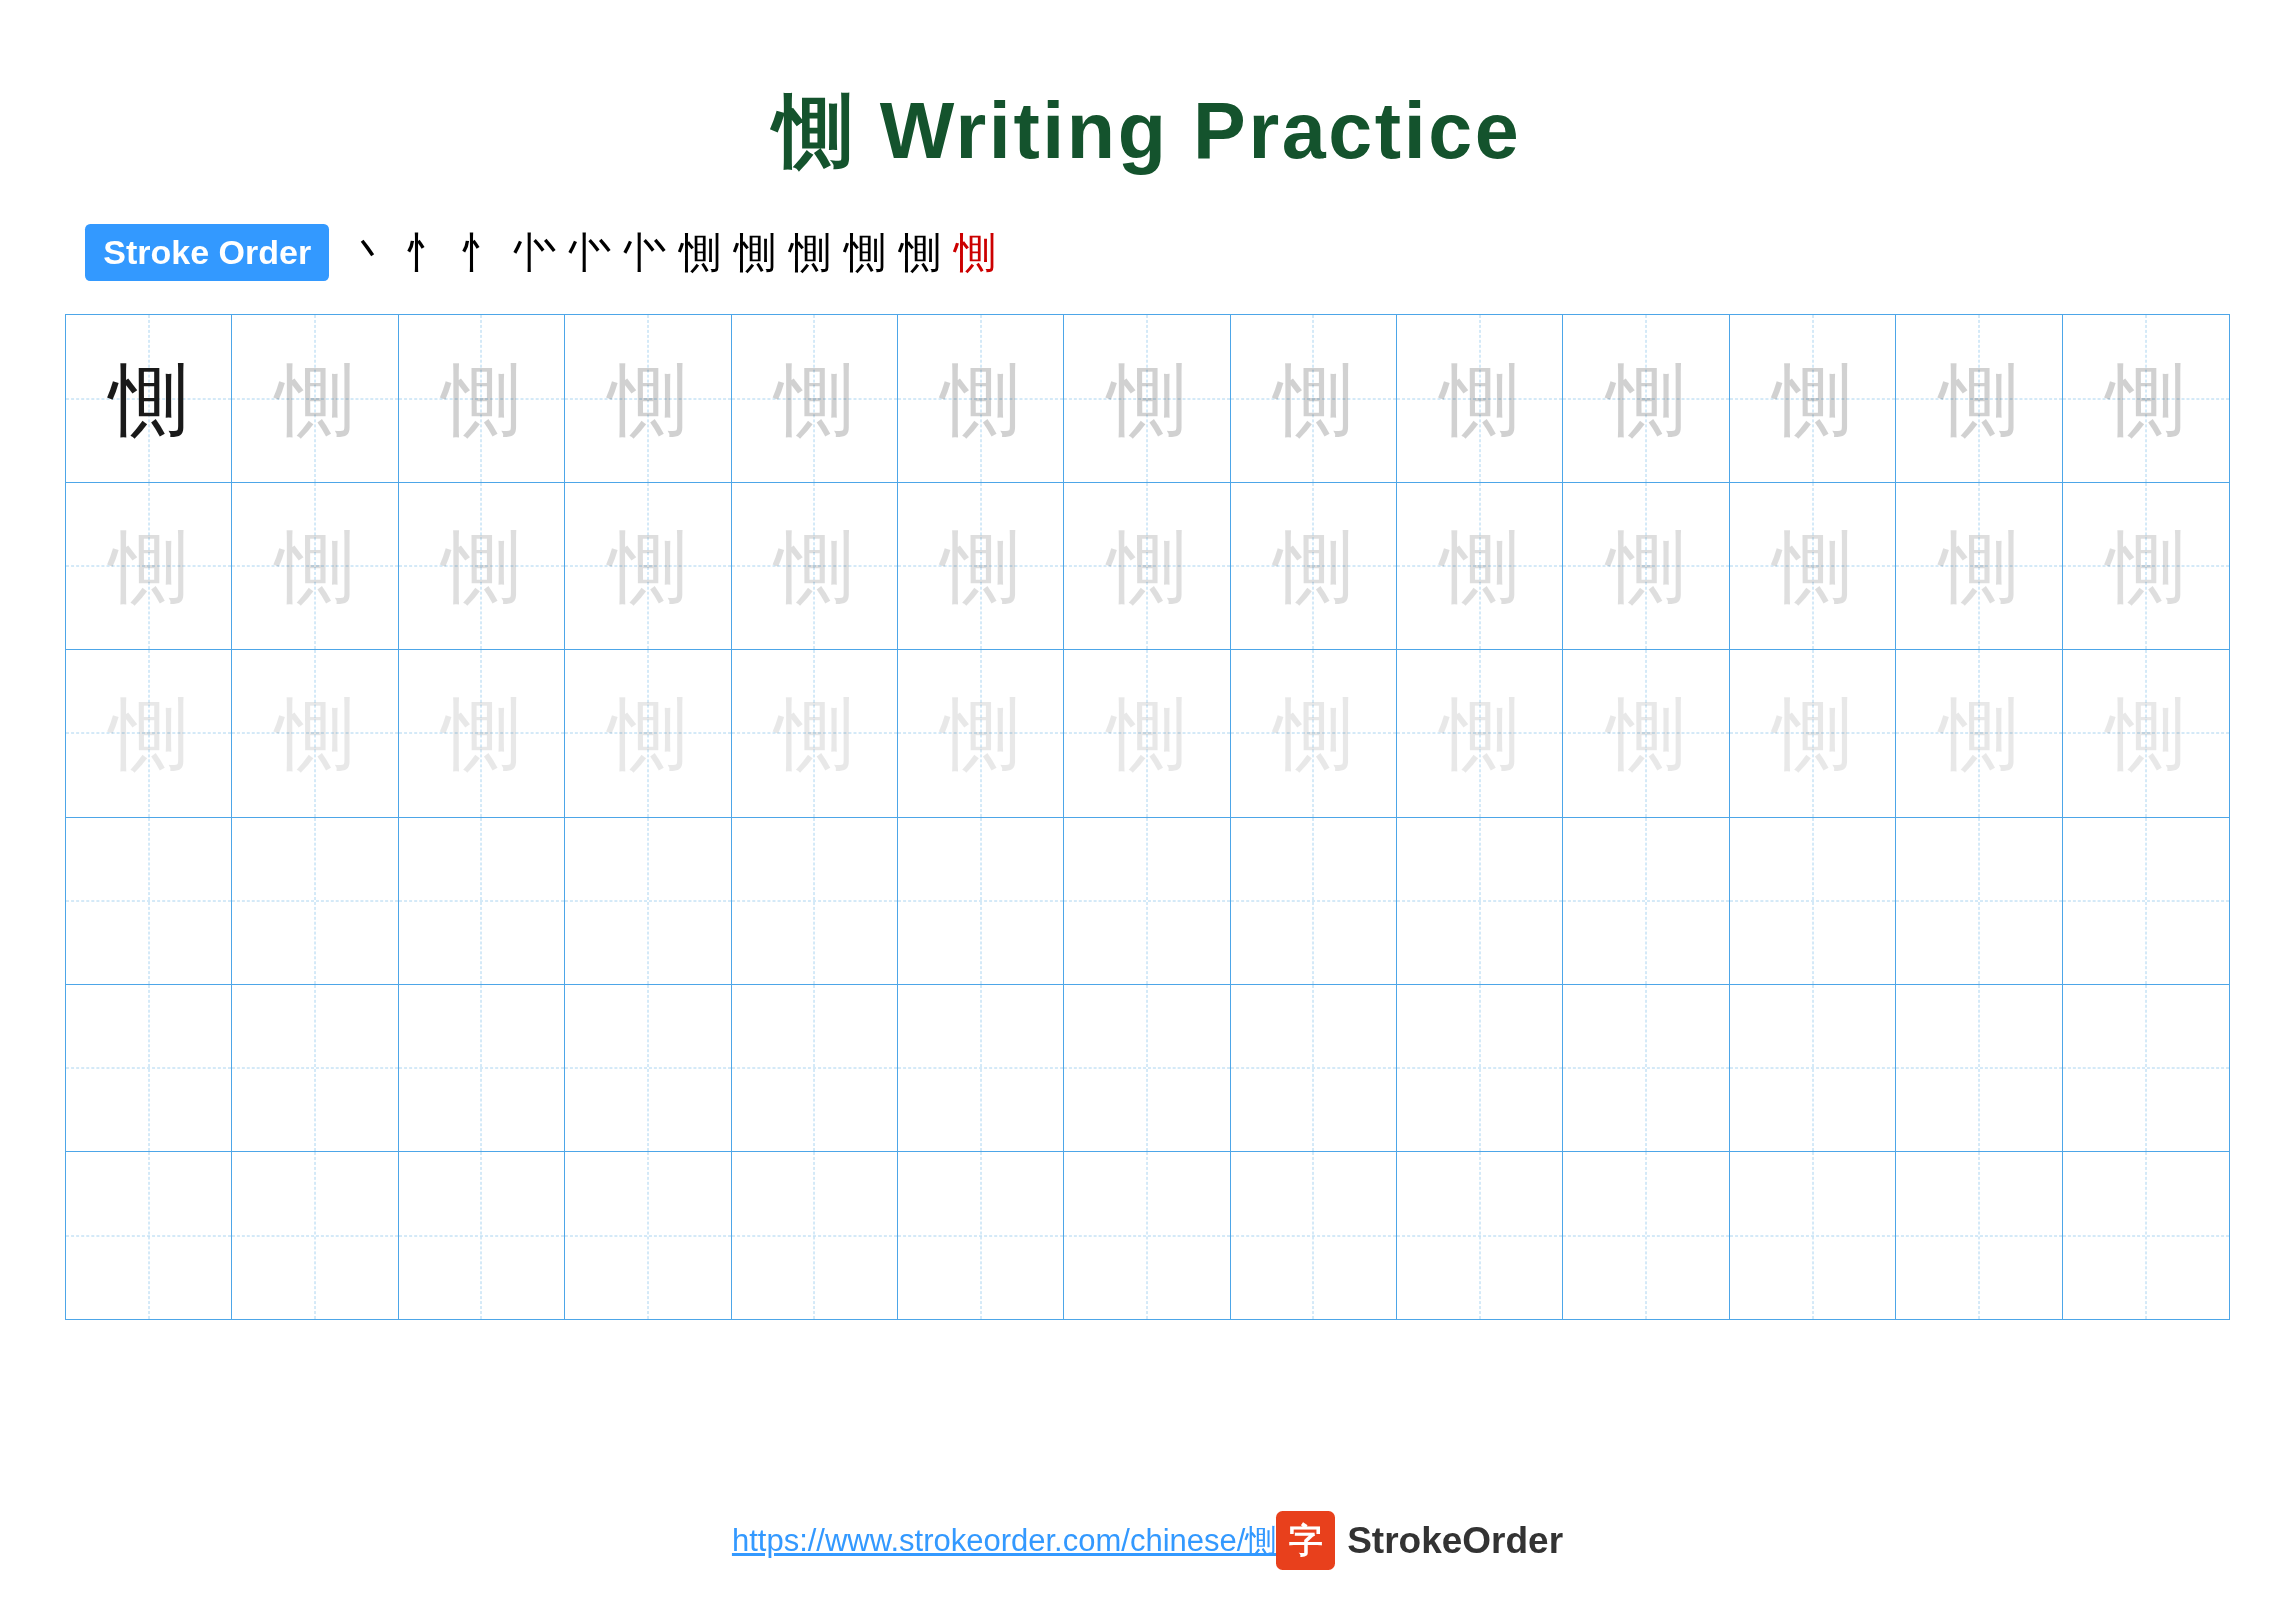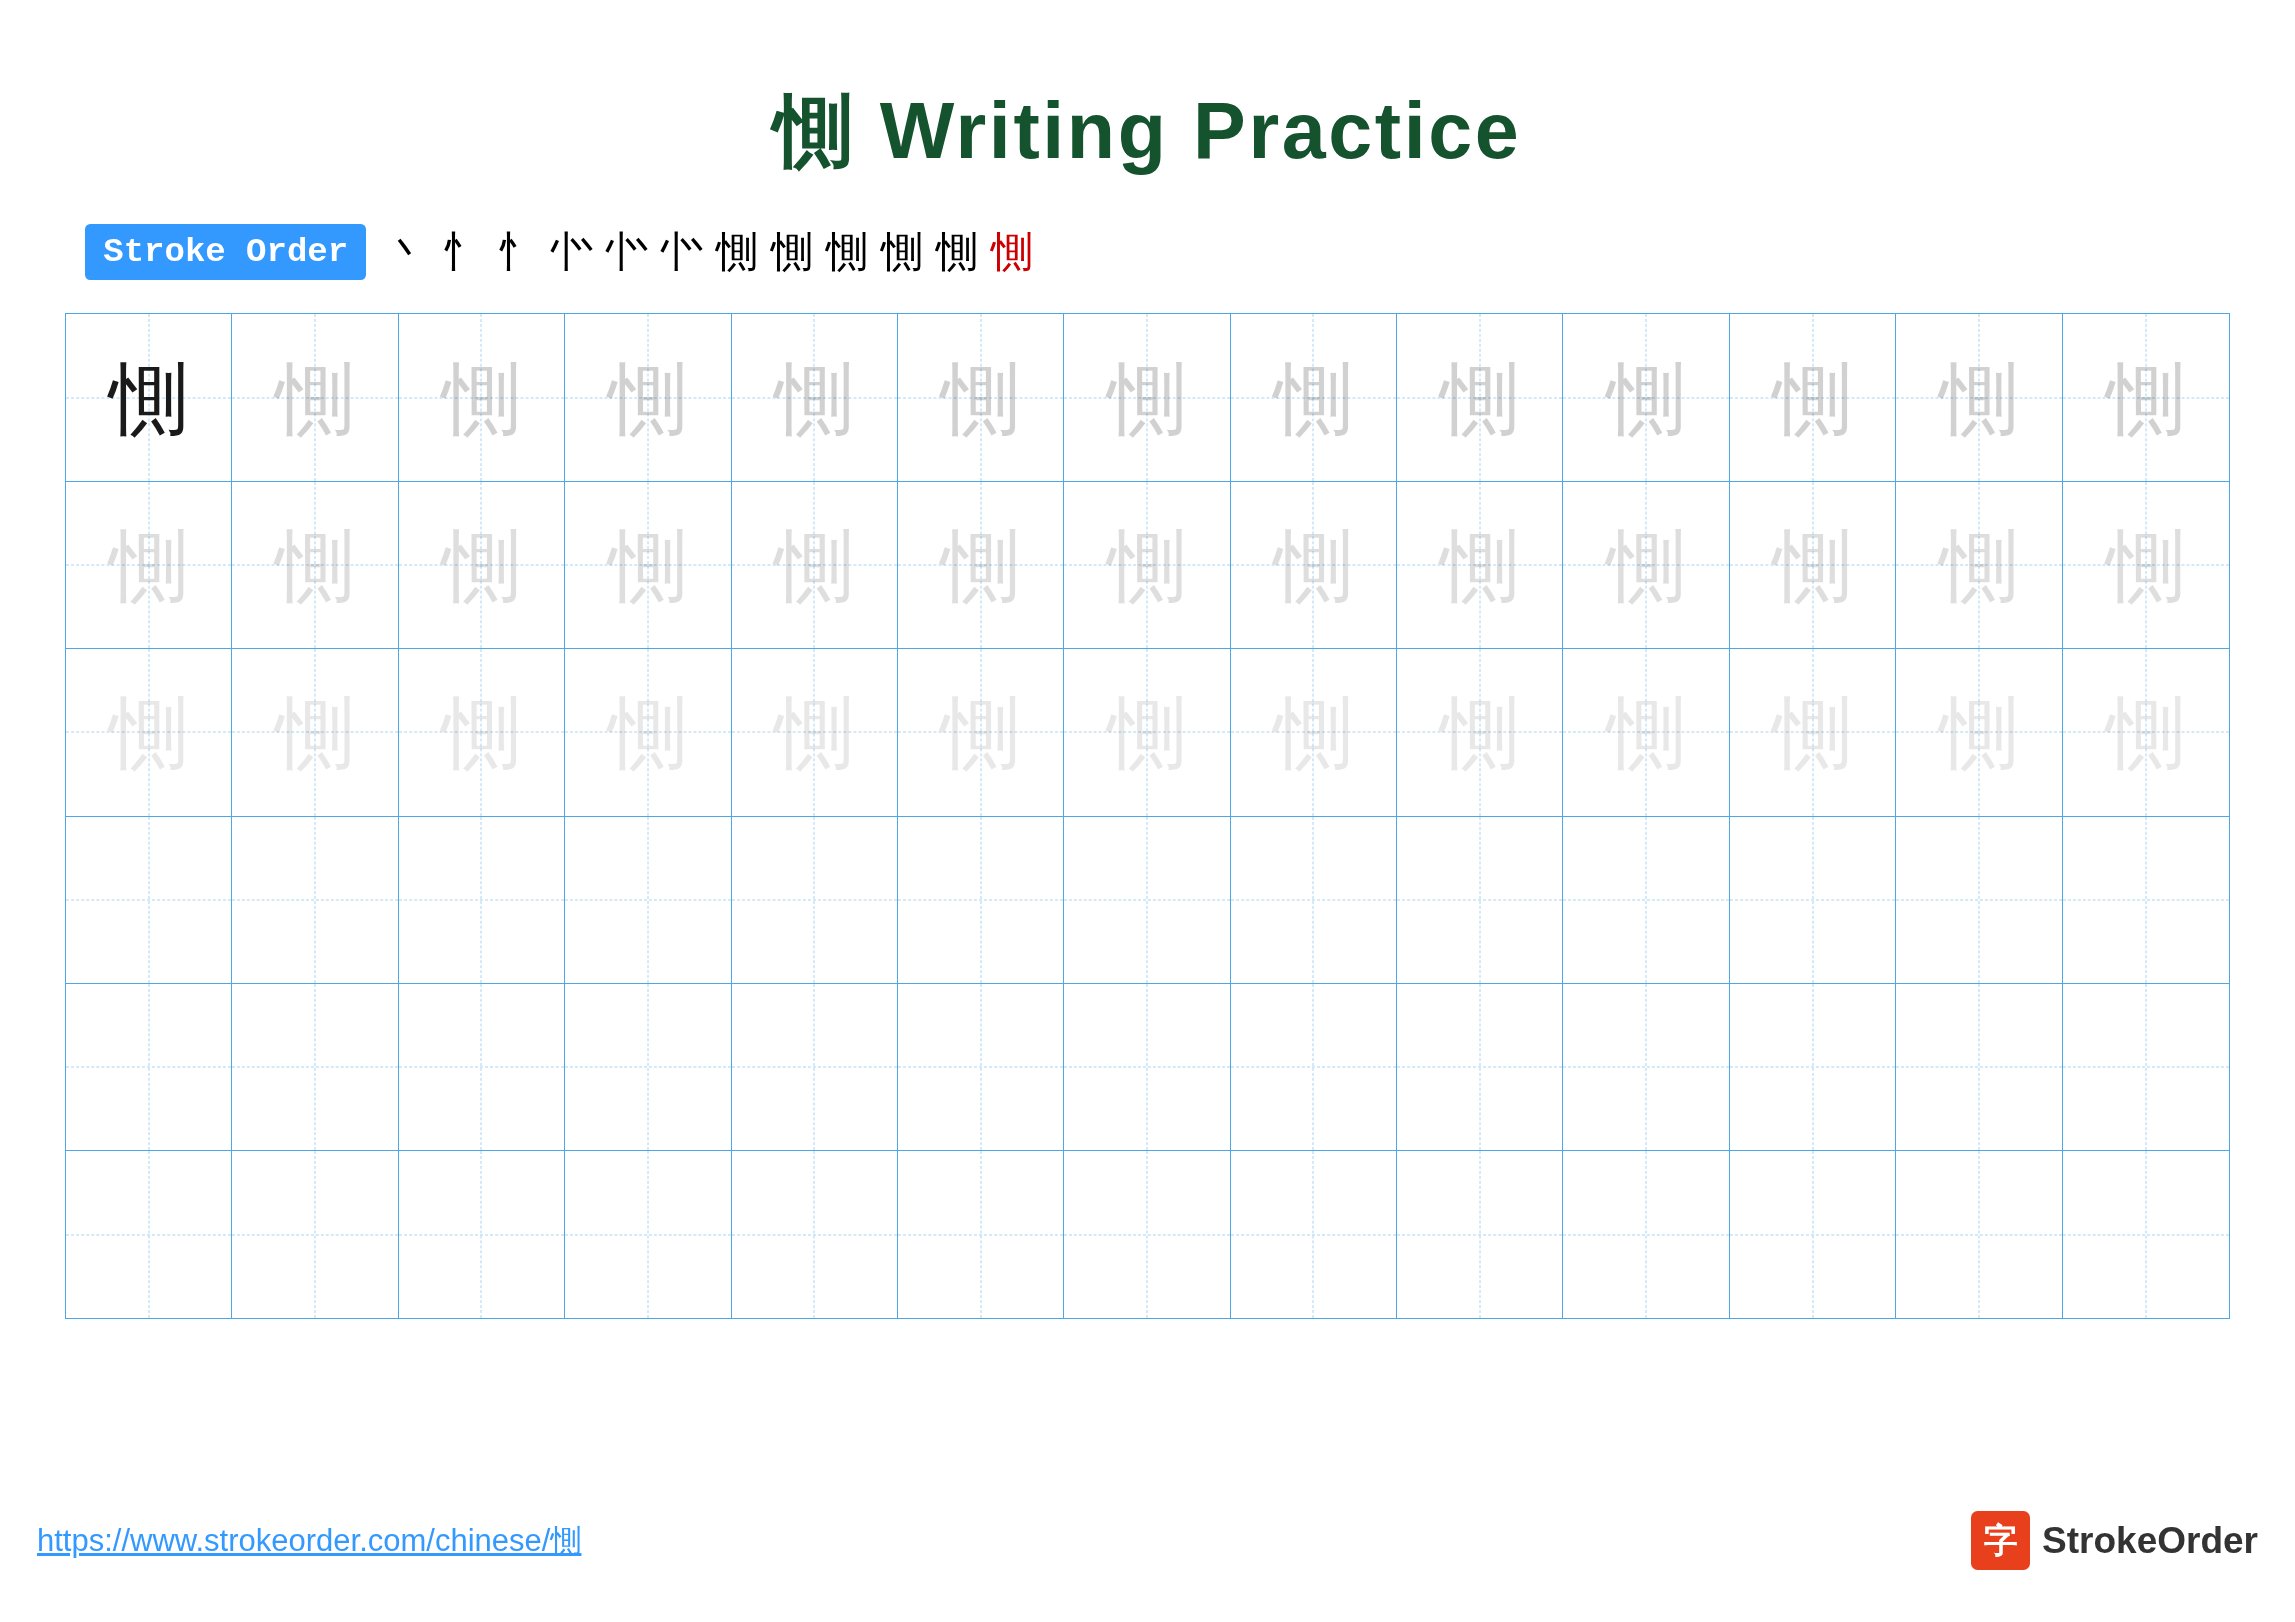--- a/index.html
+++ b/index.html
@@ -21,21 +21,20 @@
       color: #14532d;
       letter-spacing: 2.6px;
     }
 
     .stroke-order-section {
       display: flex;
       align-items: center;
       padding: 0 85px;
       margin-bottom: 33px;
       gap: 19.6px;
-      font-family: Liberation Mono, monospace;
     }
 
     .stroke-order-badge {
       background: #3399ff;
       color: white;
       font-size: 34px;
       font-weight: bold;
       padding: 9.2px 18.3px;
       border-radius: 5.2px;
       white-space: nowrap;
@@ -128,21 +127,21 @@
       color: rgba(0,0,0,0.09);
     }
 
     
     .footer {
       position: absolute;
       bottom: 52px;
       left: 0;
       right: 0;
       display: flex;
-      justify-content: space-between;
+      justify-content: center;
       align-items: center;
       padding: 0 37px;
     }
 
     .footer-url {
       font-size: 31px;
       color: #3399ff;
     }
 
     .footer-logo {

